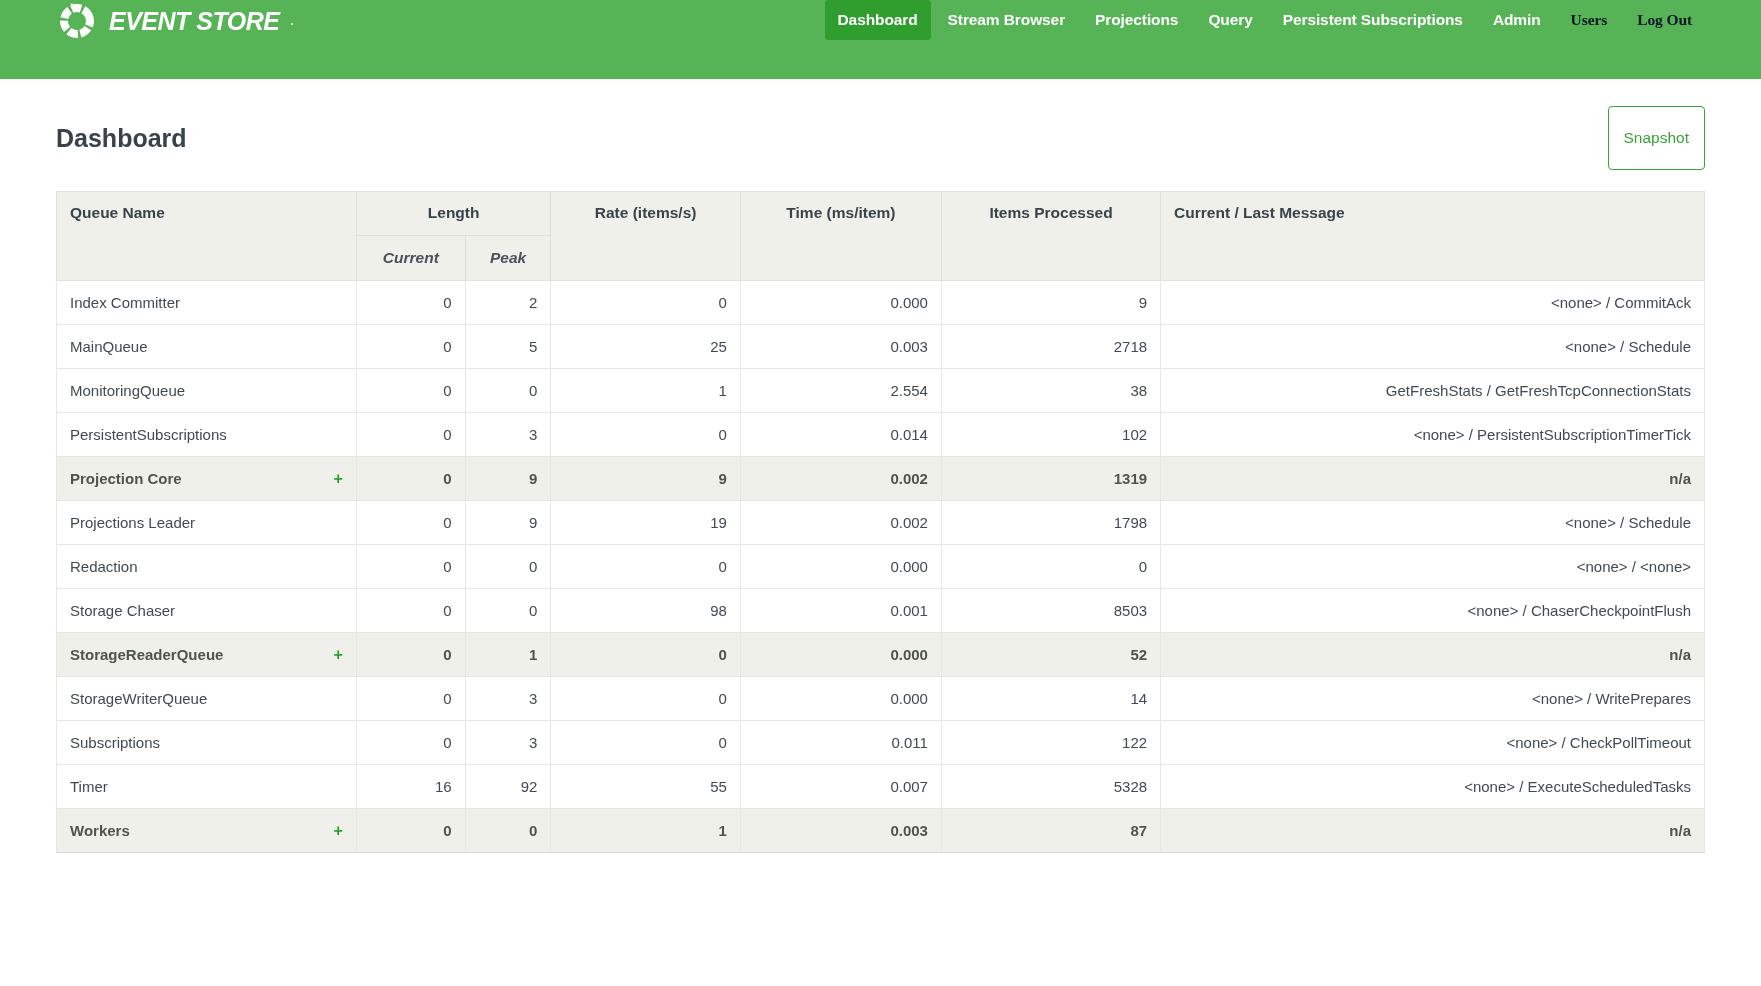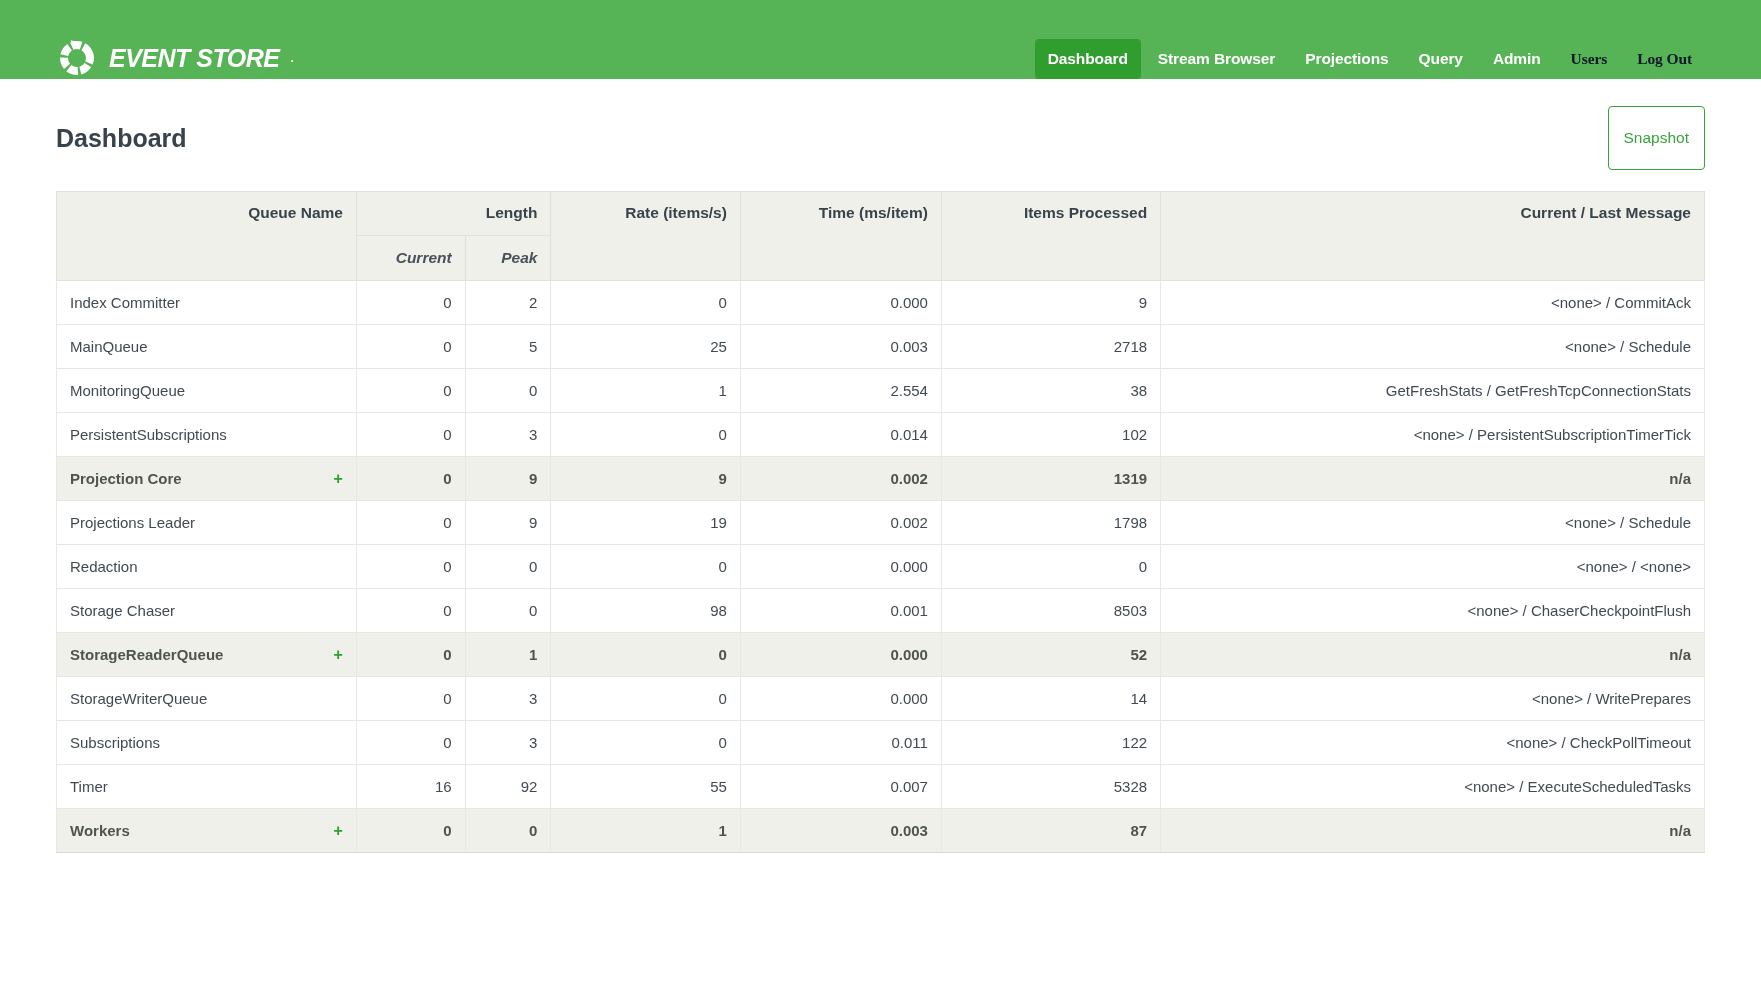--- a/index.html
+++ b/index.html
@@ -9,21 +9,21 @@
     width: 1761px; height: 986px;
     background: #ffffff;
     font-family: "Liberation Sans", sans-serif;
   }
 
   
   .topbar {
     height: 79px;
     background: #56b356;
     display: flex;
-    align-items: flex-end;
+    align-items: flex-start;
     justify-content: space-between;
     padding: 0 56px;
   }
   .brand {
     display: flex;
     align-items: center;
     gap: 11px;
     cursor: pointer;
   }
   .brand-text {
@@ -91,23 +91,22 @@
     border-collapse: collapse;
     table-layout: fixed;
   }
   .queue-table thead th {
     background: #eff0e9;
     border: 1px solid #e0e1d8;
     color: #39434b;
     font-size: 15.5px;
     font-weight: 700;
     padding: 12px 13px;
-    text-align: right;
-  }
-  .queue-table thead th.th-left { text-align: right; }
+  }
+  .queue-table thead th.th-left { text-align: left; }
   .queue-table thead th.th-main { vertical-align: top; height: 44px; }
   .queue-table thead th.th-span2 { height: 89px; vertical-align: top; }
   .queue-table thead th.th-sub {
     font-style: italic;
     color: #49525a;
     height: 45px;
     vertical-align: middle;
     margin-left: 28px;
   }
   .queue-table td {
@@ -160,20 +159,23 @@
     <span>Dashboard</span>
   </li>
       <li class="nav-item nav-item--normal">
     <span>Stream Browser</span>
   </li>
       <li class="nav-item nav-item--normal">
     <span>Projections</span>
   </li>
       <li class="nav-item nav-item--normal">
     <span>Query</span>
+  </li>
+      <li class="nav-item nav-item--normal">
+    <span>Persistent Subscriptions</span>
   </li>
       <li class="nav-item nav-item--normal">
     <span>Admin</span>
   </li>
       <li class="nav-item nav-item--muted">
     <span>Users</span>
   </li>
       <li class="nav-item nav-item--muted">
     <span>Log Out</span>
   </li>

